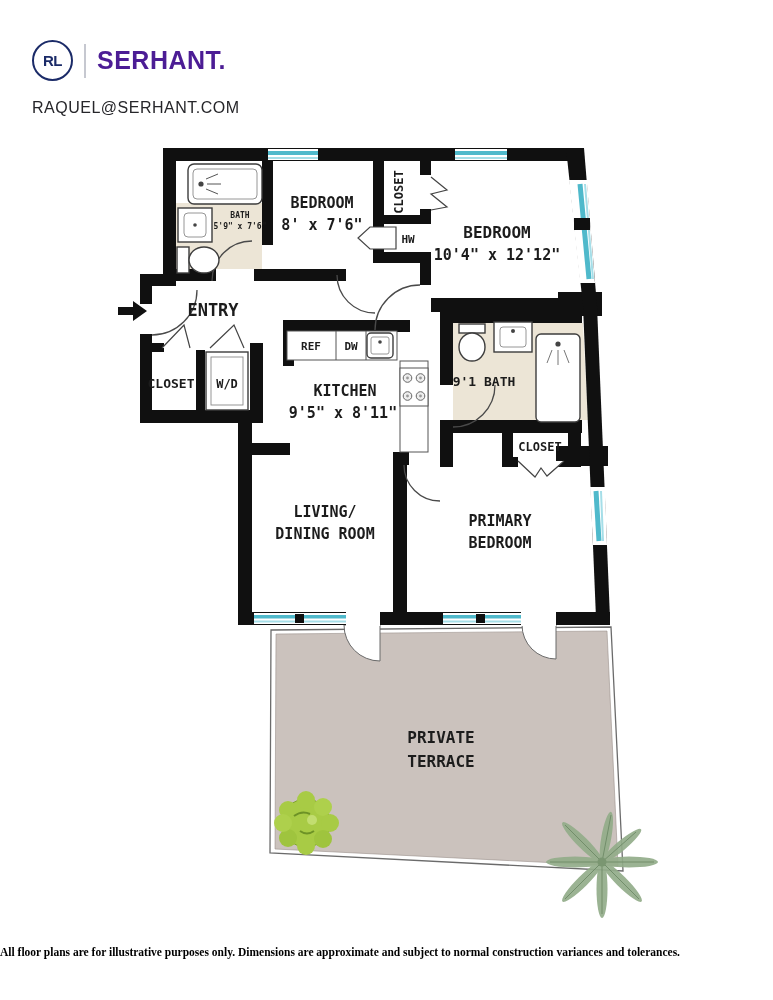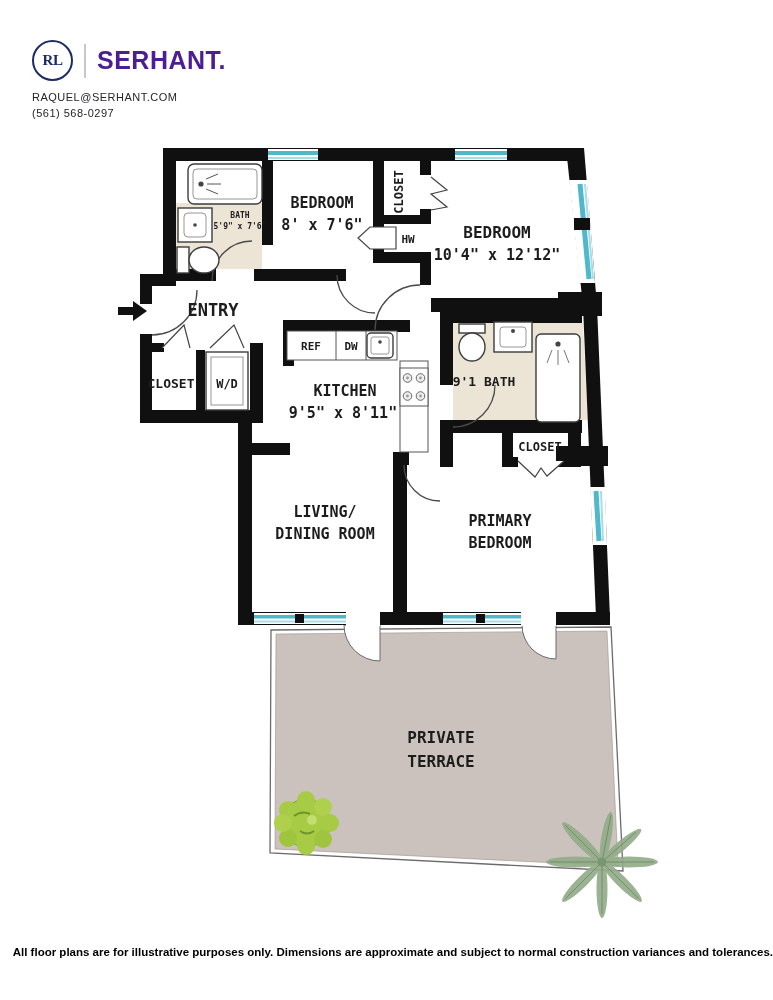--- a/index.html
+++ b/index.html
@@ -2,26 +2,26 @@
 <html><head>
 <meta charset="utf-8">
 <style>
   html,body{margin:0;padding:0;background:#ffffff;}
   .page{position:relative;width:773px;height:1000px;background:#fff;overflow:hidden;
         font-family:"Liberation Sans",sans-serif;}
   .header{position:absolute;left:32px;top:40px;}
   .logo-row{display:flex;align-items:center;gap:11px;}
   .rl-logo{width:37px;height:37px;border:2.5px solid #1b2b68;border-radius:50%;
            display:flex;align-items:center;justify-content:center;
-           font-weight:800;font-size:15px;color:#1b2b68;letter-spacing:-0.5px;font-family:Liberation Serif, serif;}
+           font-weight:800;font-size:15px;color:#1b2b68;letter-spacing:-0.5px;}
   .logo-divider{width:2px;height:34px;background:#c6c8d0;}
   .brand{font-weight:800;font-size:25px;color:#4c1d95;letter-spacing:0.5px;}
-  .contact{margin-top:9px;font-size:11px;color:#26262a;letter-spacing:0.5px;line-height:1.45;}
-  .footer{position:absolute;left:0;right:0;top:946px;text-align:right;
-          font-weight:700;font-size:11.5px;color:#000;}
+  .contact{margin-top:15px;font-size:16px;color:#26262a;letter-spacing:0.5px;line-height:1.45;}
+  .footer{position:absolute;left:0;right:0;top:946px;text-align:left;
+          font-weight:700;font-size:11.5px;color:#000;font-family:Liberation Serif, serif;}
   svg text{font-family:"DejaVu Sans Mono","Liberation Mono",monospace;font-weight:700;
            fill:#1c1c1c;text-anchor:middle;}
   .fx{fill:#ffffff;stroke:#3d3d3d;stroke-width:1.4;}
   .fx2{fill:none;stroke:#8a8a8a;stroke-width:0.9;}
   .arc{fill:none;stroke:#4a4a4a;stroke-width:1.3;}
   .pie{fill:#ffffff;stroke:#6a6a6a;stroke-width:1;}
   .odoor{fill:#ffffff;stroke:#444;stroke-width:1.2;}
   .winw{fill:#ffffff;}
   .teal{fill:#4fb9cb;}
   .teall{fill:#a5dee8;}
@@ -35,21 +35,20 @@
   <div class="header">
     <div class="logo-row">
       <div class="rl-logo">
         <span>RL</span>
       </div>
       <div class="logo-divider"></div>
       <div class="brand">SERHANT.</div>
     </div>
     <div class="contact">
       <div>RAQUEL@SERHANT.COM</div>
-      <div>(561) 568-0297</div>
     </div>
   </div>
 
   <svg width="773" height="1000" viewBox="0 0 773 1000">
 
     <g>
       <polygon points="271,630 611,627 623,871 270,853" fill="#ffffff" stroke="#6b6b6b" stroke-width="1.3"></polygon>
       <polygon points="276,634 607,631 618,866 275,849" stroke="#9a918c" stroke-width="0.6" fill="#cbc2bd"></polygon>
     </g>
 

